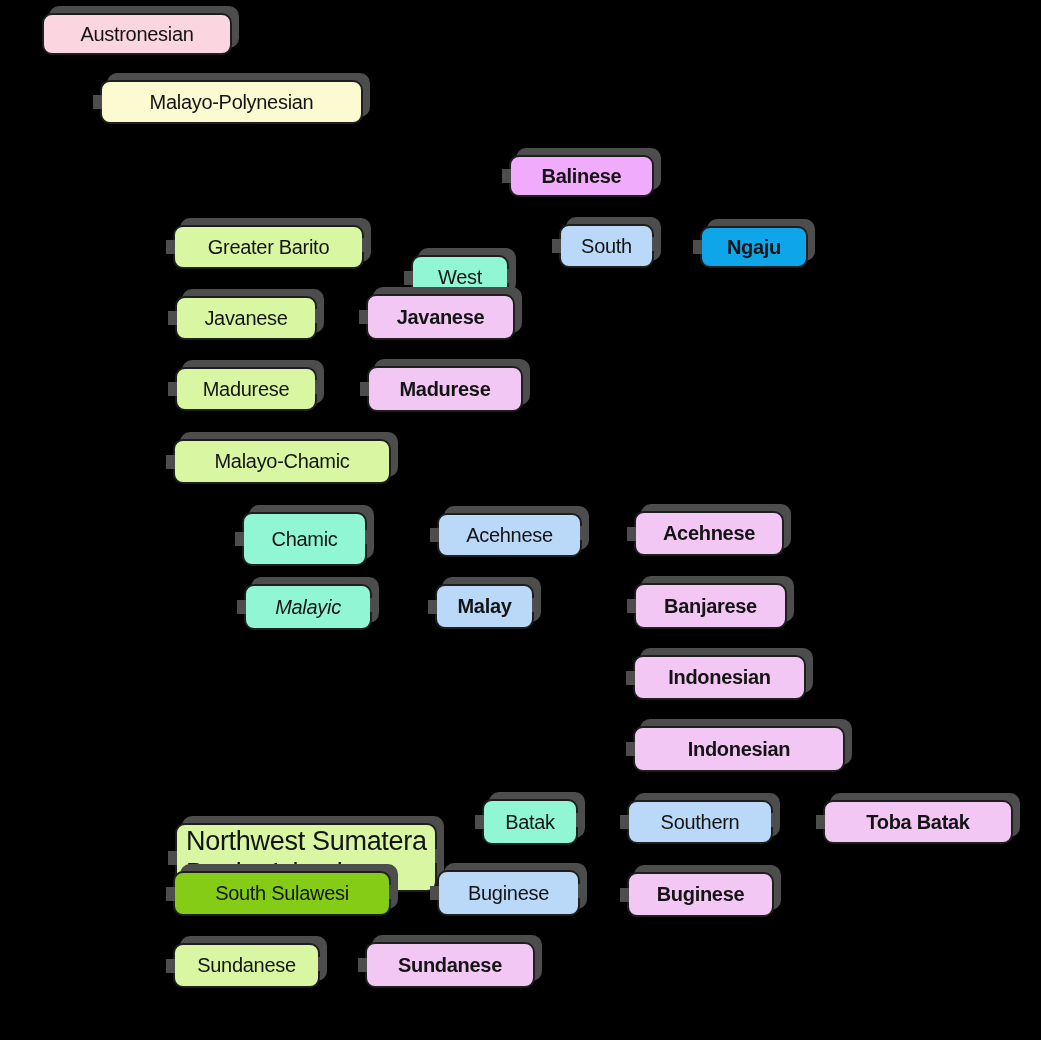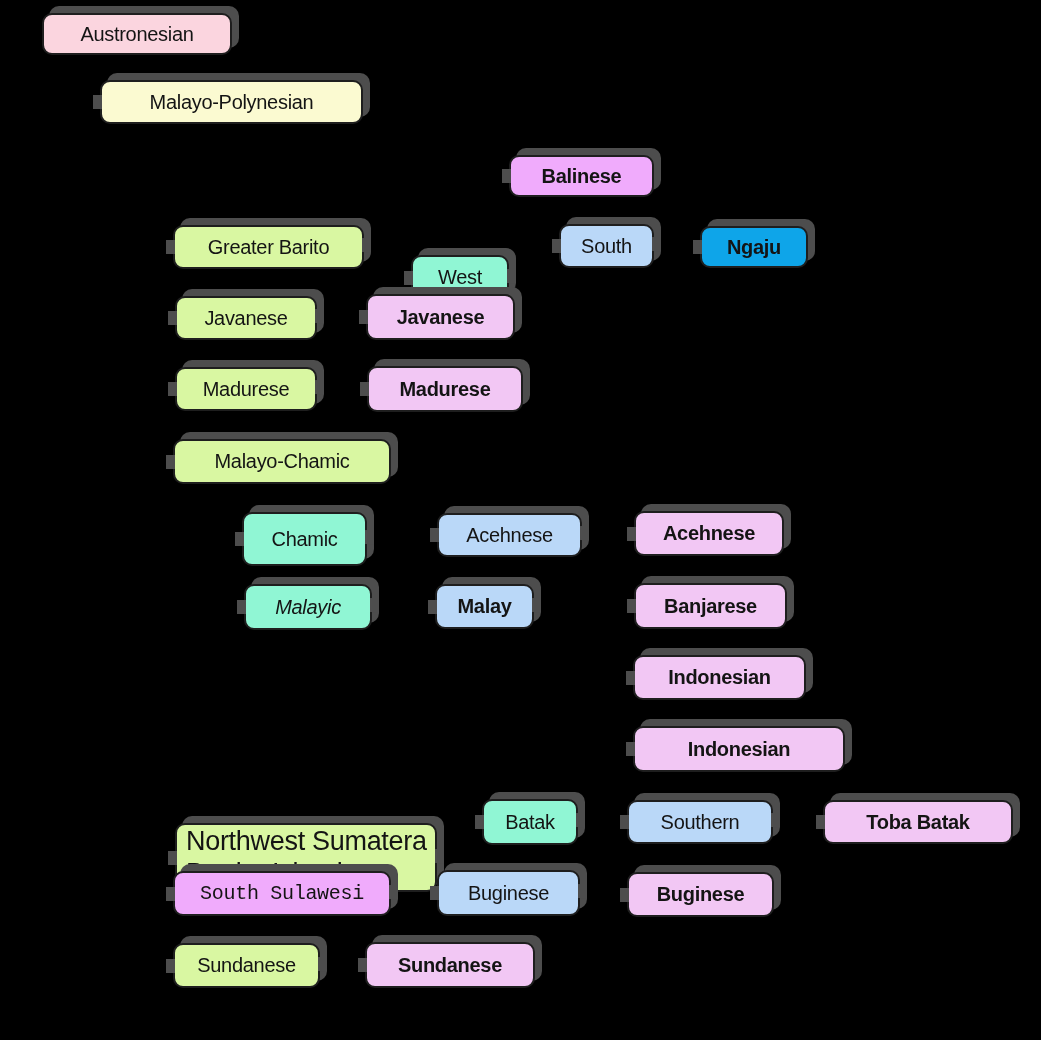--- a/index.html
+++ b/index.html
@@ -130,21 +130,21 @@
 Barrier Islands</span></div>
     <div class="node stub-left stub-right" style="left: 482px; top: 799px; width: 96px; height: 46px; background: rgb(144, 246, 212);">
       <span>Batak</span>
     </div>
     <div class="node stub-left stub-right" style="left: 627px; top: 800px; width: 146px; height: 44px; background: rgb(186, 216, 248);">
       <span>Southern</span>
     </div>
     <div class="node bold stub-left" style="left: 823px; top: 800px; width: 190px; height: 44px; background: rgb(242, 199, 244);">
       <span>Toba Batak</span>
     </div>
-    <div class="node stub-left stub-right" style="left: 173px; top: 871px; width: 218px; height: 45px; background: #f0abfc; font-family: Liberation Mono, monospace;">
+    <div class="node stub-left stub-right" style="left: 173px; top: 871px; width: 218px; height: 45px; background: #84cc16;">
       <span>South Sulawesi</span>
     </div>
     <div class="node stub-left stub-right" style="left: 437px; top: 870px; width: 143px; height: 46px; background: rgb(186, 216, 248);">
       <span>Buginese</span>
     </div>
     <div class="node bold stub-left" style="left: 627px; top: 872px; width: 147px; height: 45px; background: rgb(242, 199, 244);">
       <span>Buginese</span>
     </div>
     <div class="node stub-left stub-right" style="left: 173px; top: 943px; width: 147px; height: 45px; background: rgb(217, 247, 162);">
       <span>Sundanese</span>

